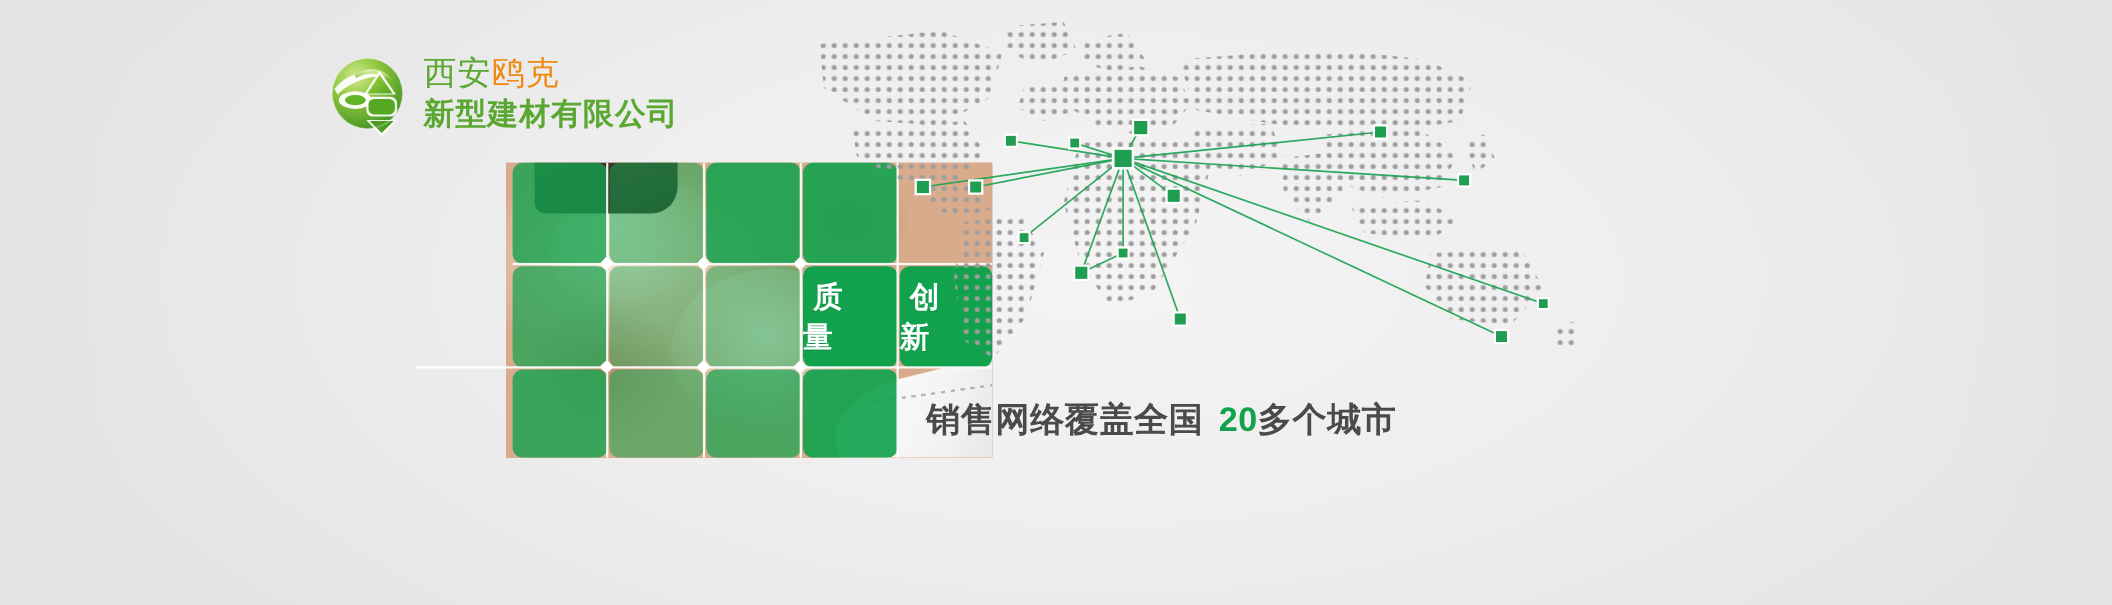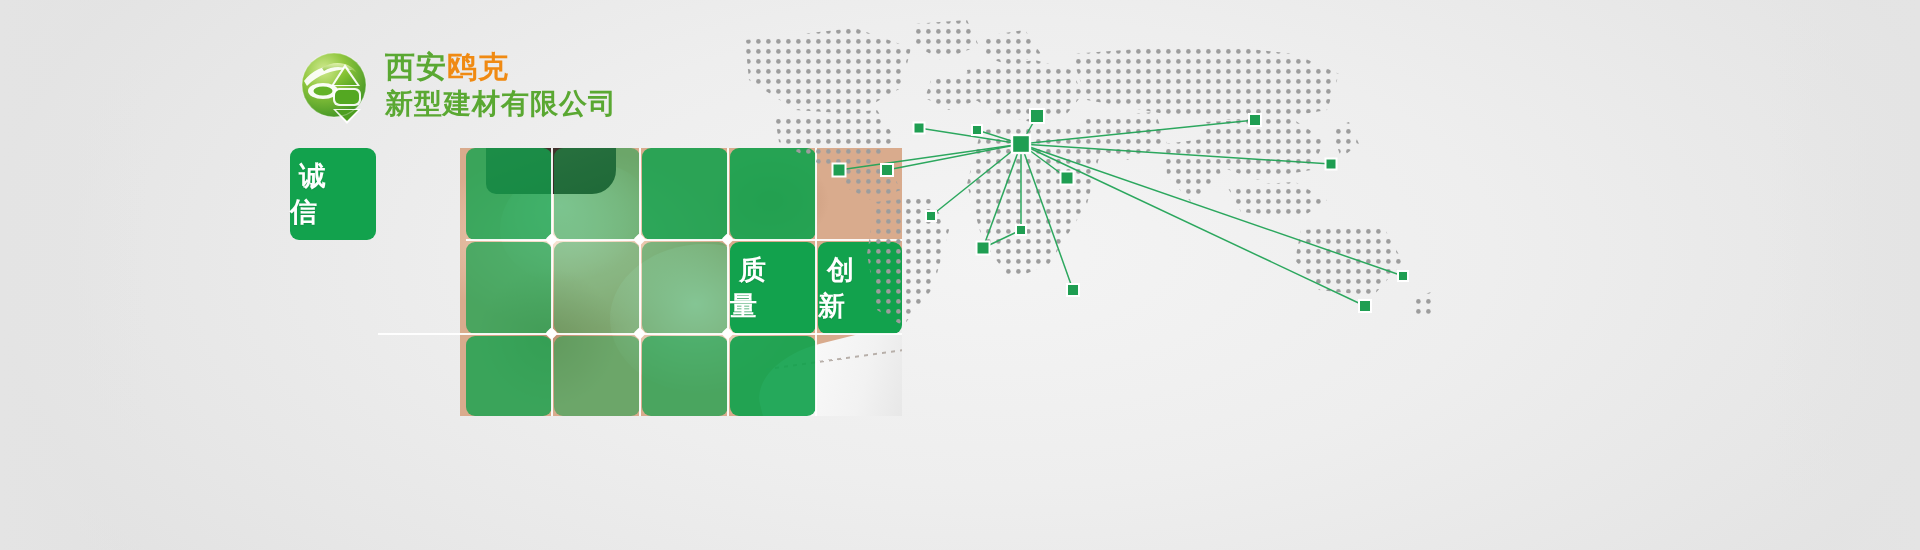--- a/index.html
+++ b/index.html
@@ -15,21 +15,21 @@
   }
   
   .edge-l,.edge-r{position:absolute;top:0;height:550px;width:150px;pointer-events:none;}
   .edge-l{left:0;background:linear-gradient(to right,#e4e4e4,rgba(228,228,228,0));}
   .edge-r{right:0;background:linear-gradient(to left,#e4e4e4,rgba(228,228,228,0));}
 
   
   #logo-block{position:absolute;left:295px;top:46px;display:flex;align-items:center;}
   #logo-mark{position:relative;width:78px;height:78px;flex:0 0 78px;}
   #logo-text{margin-left:12px;line-height:1;}
-  .logo-line1{font-size:30px;font-weight:bold;letter-spacing:1px;white-space:nowrap;}
+  .logo-line1{font-size:30px;font-weight:normal;letter-spacing:1px;white-space:nowrap;}
   .logo-line1 .cn-city{color:#5aa832;}
   .logo-line1 .cn-brand{color:#f08a12;}
   .logo-line2{font-size:28px;font-weight:bold;color:#5aa832;margin-top:8px;letter-spacing:1px;white-space:nowrap;}
 
   
   #mosaic{position:absolute;left:290px;top:148px;width:612px;height:268px;}
   #photo{
     position:absolute;left:170px;top:0;width:442px;height:268px;
     overflow:hidden;
     background:
@@ -122,21 +122,20 @@
 
     <div id="photo">
       <div class="hl1"></div>
         <div class="hl2"></div>
       <div class="sh1"></div>
         <div class="sh2"></div>
       <div class="sleeve"></div>
       <div class="cuff"></div>
     </div>
 
-    <div class="tile solid" style="left:0px;top:0px;width:86px;height:92px;">诚 信</div>
     <div class="tile solid" style="left:176px;top:0px;width:86px;height:92px;opacity:.80;"></div>
     <div class="tile solid" style="left:264px;top:0px;width:86px;height:92px;opacity:.55;"></div>
     <div class="tile solid" style="left:352px;top:0px;width:86px;height:92px;opacity:.88;"></div>
     <div class="tile solid" style="left:440px;top:0px;width:86px;height:92px;opacity:.90;"></div>
 
     <div class="tile solid" style="left:176px;top:94px;width:86px;height:92px;opacity:.72;"></div>
     <div class="tile solid" style="left:264px;top:94px;width:86px;height:92px;opacity:.45;"></div>
     <div class="tile solid" style="left:352px;top:94px;width:86px;height:92px;opacity:.50;"></div>
     <div class="tile solid" style="left:440px;top:94px;width:86px;height:92px;">质 量</div>
     <div class="tile solid" style="left:528px;top:94px;width:84px;height:92px;">创 新</div>
@@ -238,14 +237,15 @@
         <rect x="514" y="96" width="12" height="12" fill="#1f9e52" stroke="#ffffff" stroke-width="2"></rect>
         <rect x="590.5" y="140.5" width="11" height="11" fill="#1f9e52" stroke="#ffffff" stroke-width="2"></rect>
         <rect x="663" y="253" width="10" height="10" fill="#1f9e52" stroke="#ffffff" stroke-width="2"></rect>
         <rect x="624" y="282" width="12" height="12" fill="#1f9e52" stroke="#ffffff" stroke-width="2"></rect>
         <rect x="332" y="266" width="12" height="12" fill="#1f9e52" stroke="#ffffff" stroke-width="2"></rect>
         <rect x="281" y="207" width="10" height="10" fill="#1f9e52" stroke="#ffffff" stroke-width="2"></rect>
       </g>
     </svg>
   </div>
 
+  <div id="tagline"><span>销售网络覆盖全国</span><span class="num" style="margin-left:14px;">20</span><span class="tail">多个城市</span></div>
 
 </div>
 
 </body></html>

